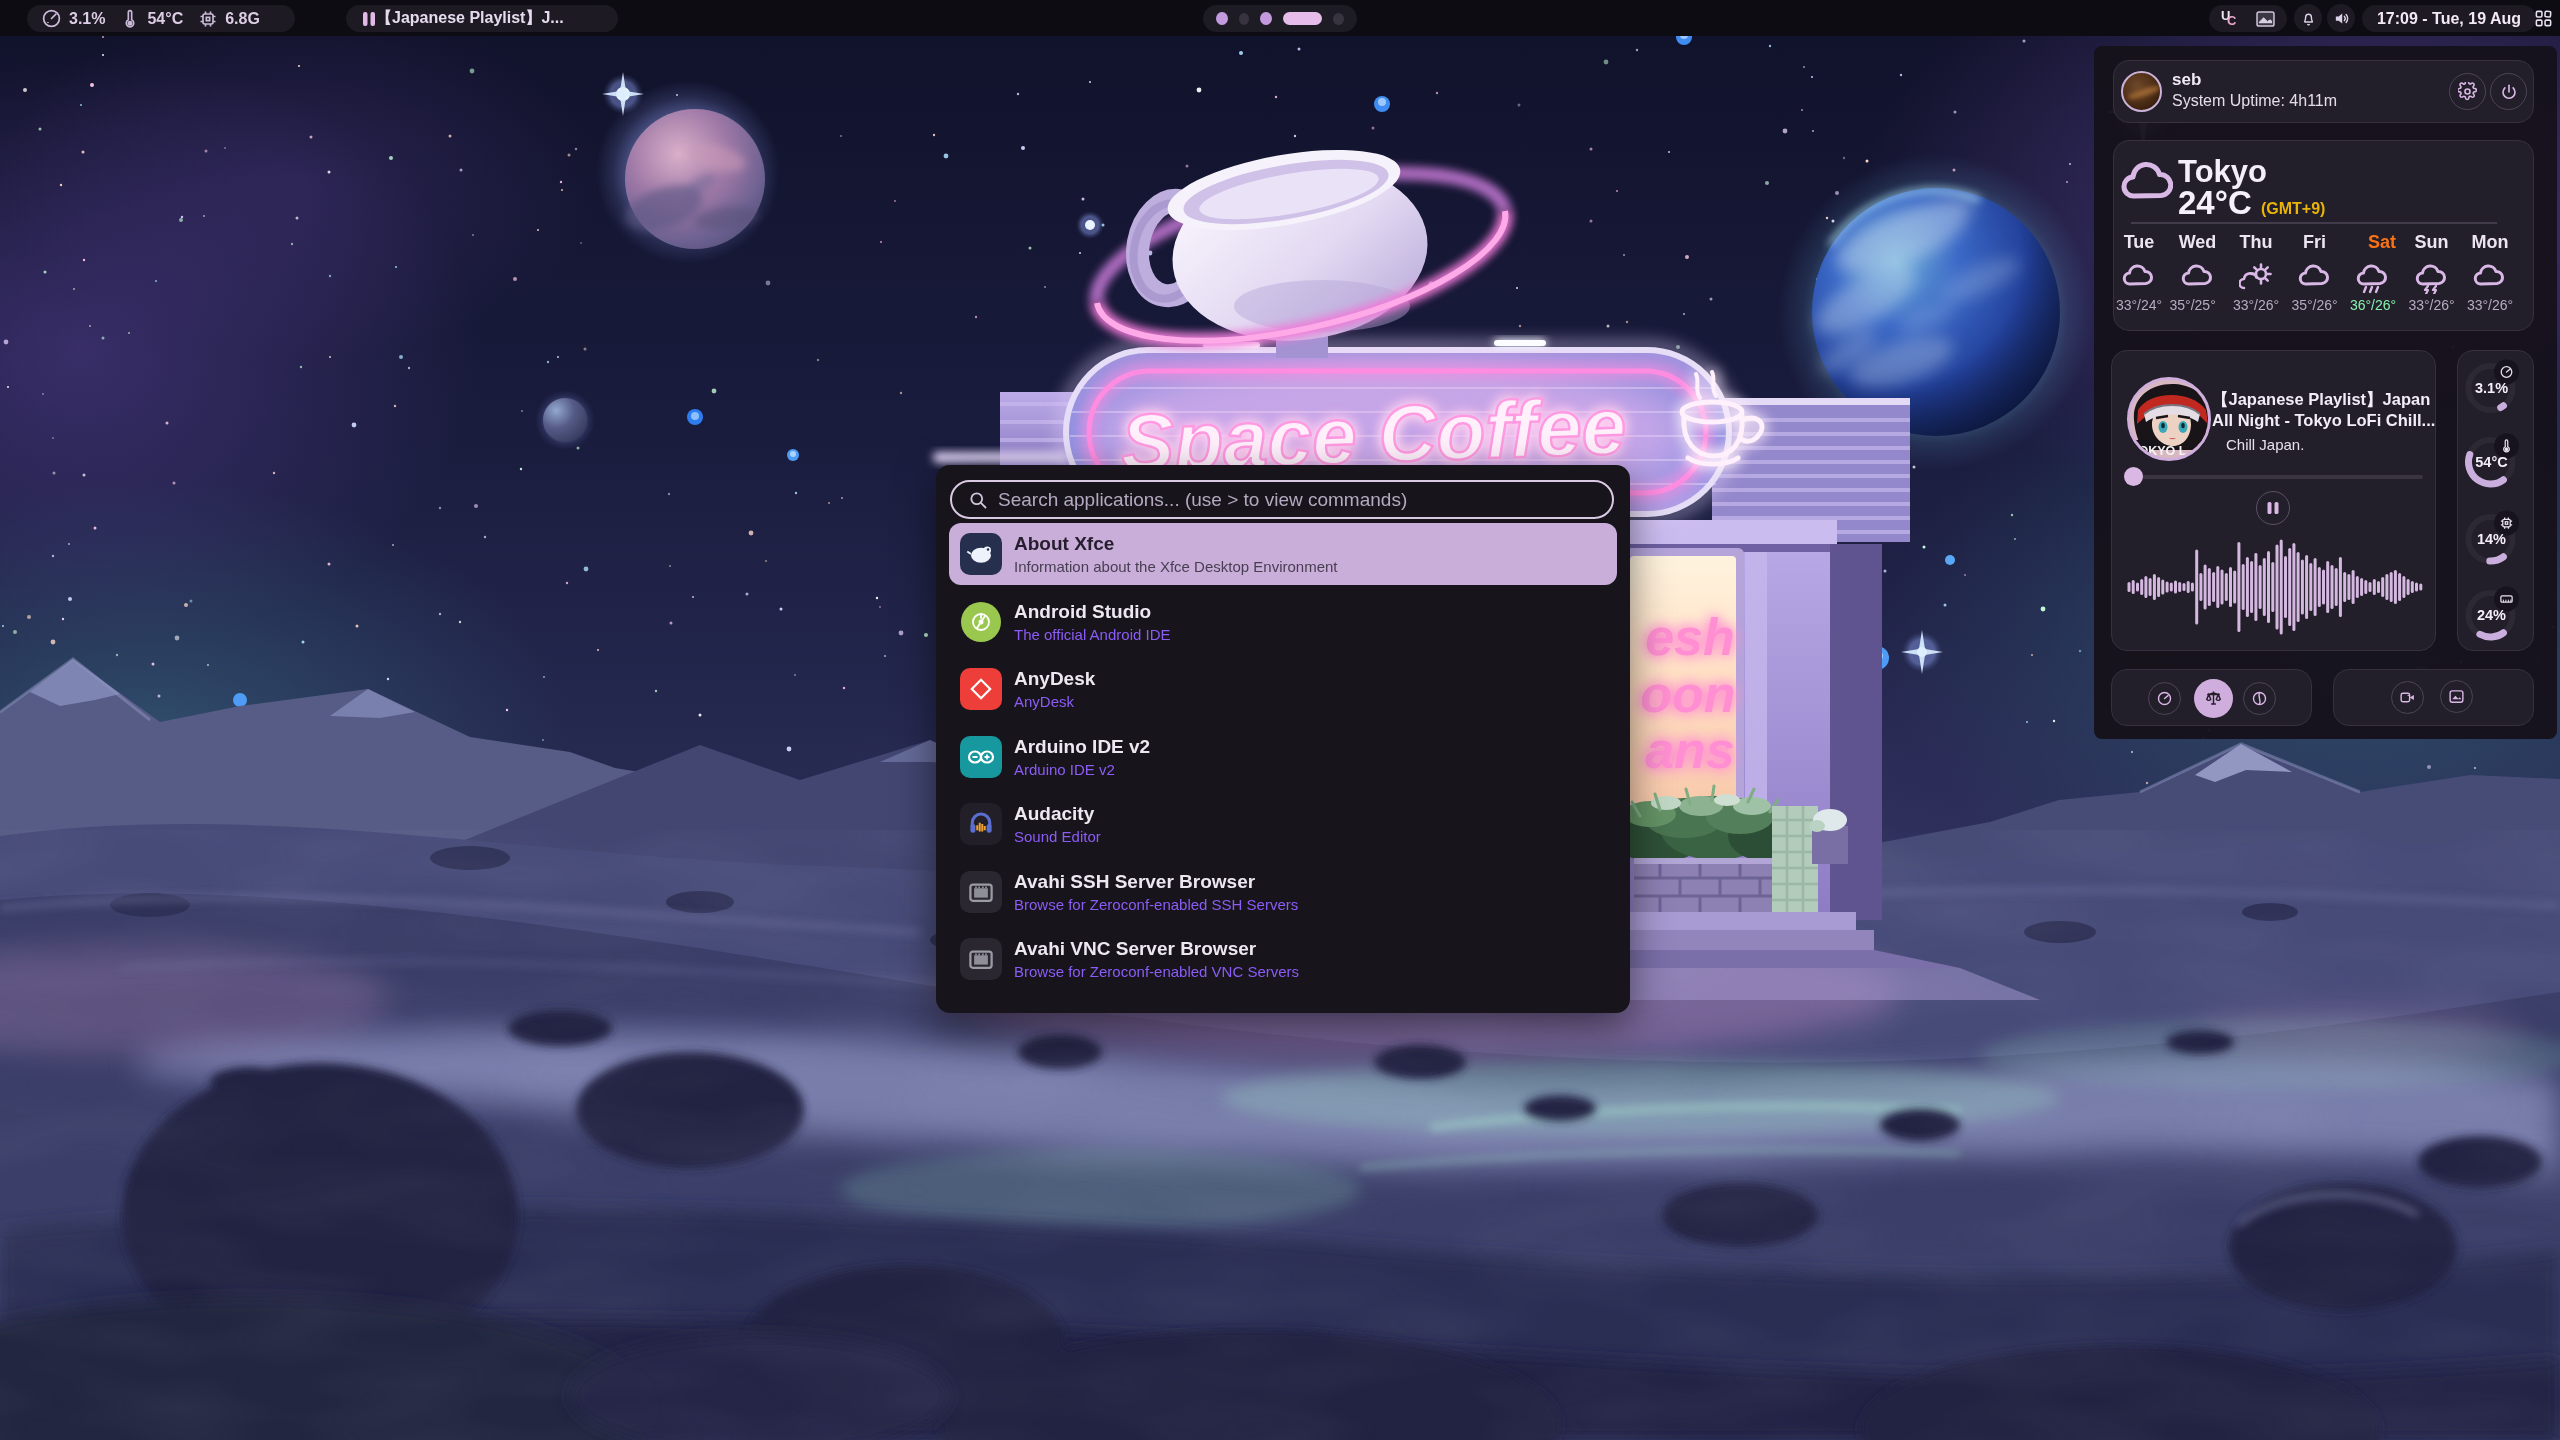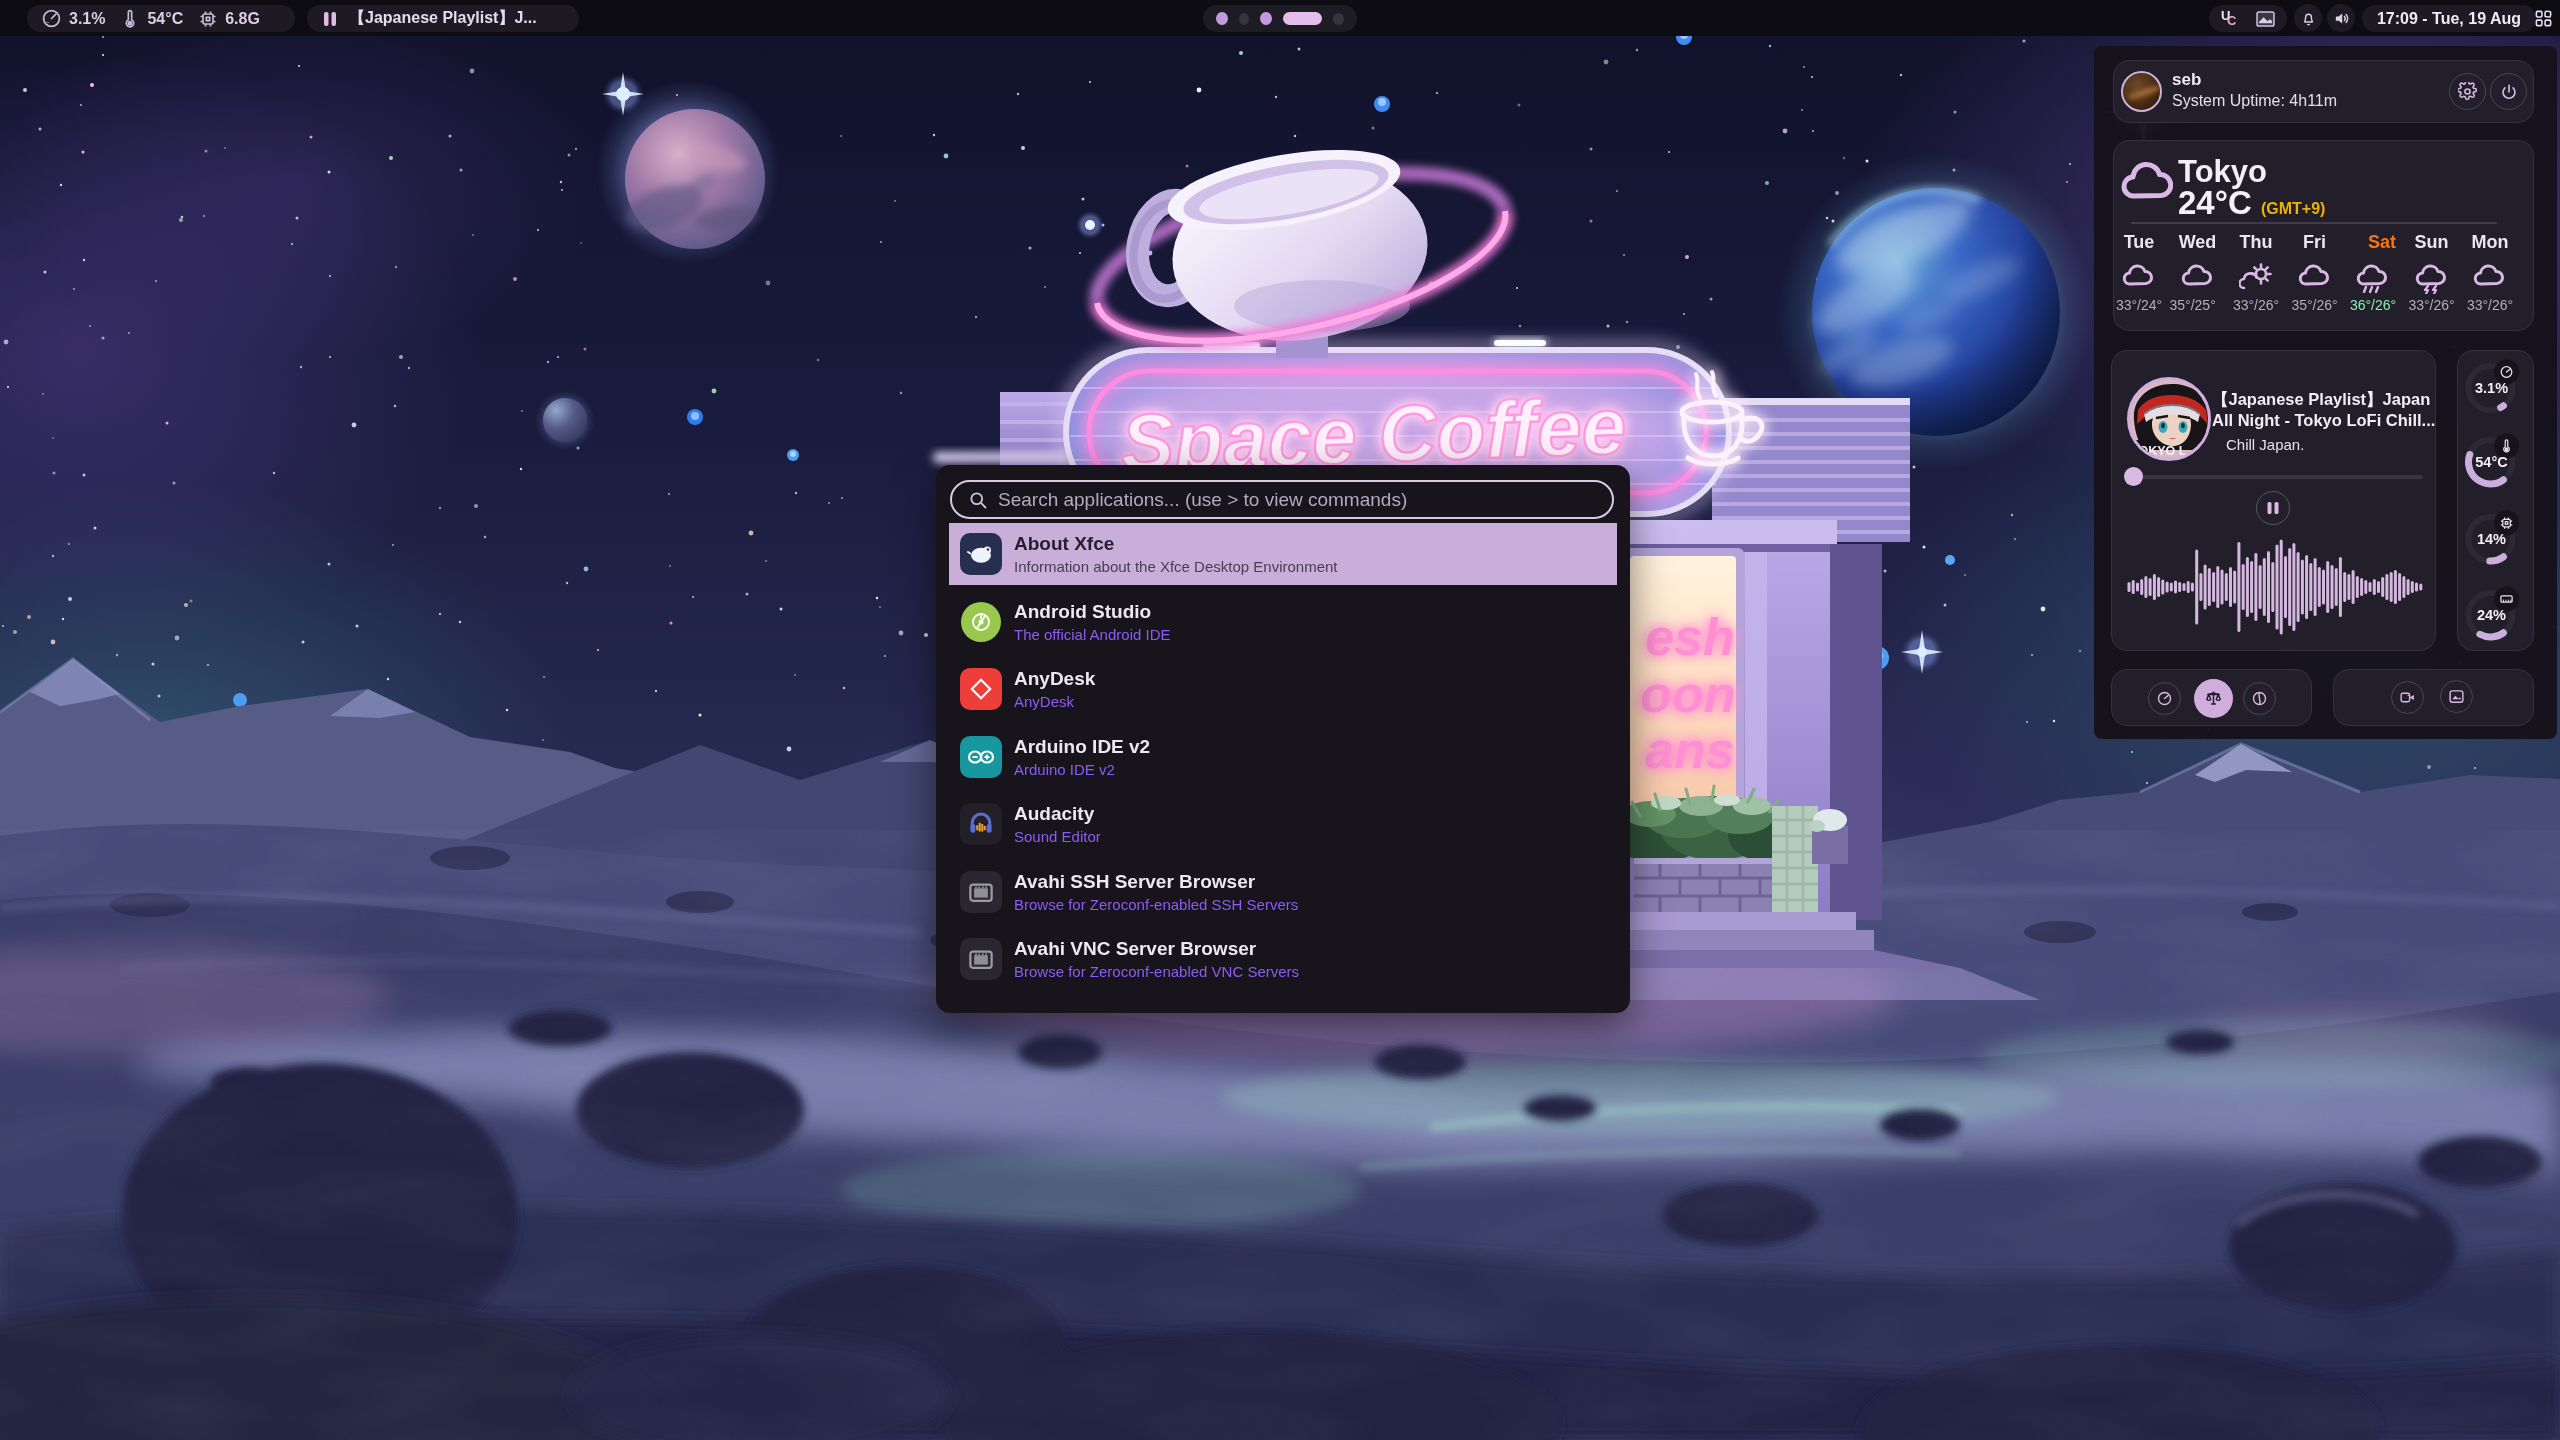--- a/index.html
+++ b/index.html
@@ -6,21 +6,21 @@
 font-family:"Liberation Sans",sans-serif}
 #wp{position:absolute;left:0;top:0}
 .abs{position:absolute}
 
 #topbar{position:absolute;left:0;top:0;width:2560px;height:36px;background:#0d0c12;color:#d9c9e2}
 .tpill{position:absolute;top:5px;height:27px;background:#1d1a24;border-radius:14px;display:flex;align-items:center;font-size:16px;font-weight:bold;color:#dccce4;white-space:nowrap}
 .tcirc{position:absolute;top:4px;width:28px;height:28px;background:#1d1a24;border-radius:50%;display:flex;align-items:center;justify-content:center}
 
 #launcher{position:absolute;left:936px;top:465px;width:694px;height:548px;background:#17141b;border-radius:14px;box-shadow:0 14px 40px rgba(0,0,0,.5)}
 #searchbox{position:absolute;left:14px;top:15px;width:664px;height:39px;border:2px solid #d9c9e2;border-radius:20px;display:flex;align-items:center;color:#b4a9c0;font-size:19px}
-.lrow{position:absolute;left:13px;width:668px;height:62px;border-radius:0;display:flex;align-items:center}
+.lrow{position:absolute;left:13px;width:668px;height:62px;border-radius:12px;display:flex;align-items:center}
 .lrow .ic{width:42px;height:42px;border-radius:10px;margin-left:11px;flex:none;display:flex;align-items:center;justify-content:center}
 .lrow .tx{margin-left:12px;line-height:1}
 .lrow .t1{font-size:19px;font-weight:bold;color:#ece7f1;margin-bottom:6px}
 .lrow .t2{font-size:15px;color:#8b5cf6}
 .selrow{background:#c9aed9}
 .selrow .t1{color:#261e2e}
 .selrow .t2{color:#483e52}
 
 #sidebar{position:absolute;left:2094px;top:46px;width:463px;height:693px;background:rgba(22,18,27,.96);border-radius:8px}
 .card{position:absolute;background:#221e2a;border:1px solid #363040;border-radius:16px}
@@ -764,21 +764,21 @@
         <circle cx="12" cy="17" r="2" fill="#cbb9d8"></circle>
       </svg>
 <span>54°C</span>
 <svg width="20" height="20" viewBox="0 0 24 24" fill="none" stroke="#cbb9d8" stroke-width="2" style="margin-left:8px">
         <rect x="6" y="6" width="12" height="12" rx="2"></rect>
         <rect x="10" y="10" width="4" height="4"></rect>
         <path d="M9 6V3 M15 6V3 M9 21v-3 M15 21v-3 M6 9H3 M6 15H3 M21 9h-3 M21 15h-3"></path>
       </svg>
 <span>6.8G</span>
     </div>
-<div class="tpill" style="left:307px;width:272px;padding:0 16px;gap:12px">
+<div class="tpill" style="left:346px;width:272px;padding:0 16px;gap:0">
 <svg width="14" height="16" viewBox="0 0 14 16">
         <rect x="1" y="1" width="4.5" height="14" rx="2" fill="#e3b9e8"></rect>
         <rect x="8.5" y="1" width="4.5" height="14" rx="2" fill="#e3b9e8"></rect>
       </svg>
 <span style="font-weight:bold;color:#e6dbee">【Japanese Playlist】J...</span>
     </div>
 <div class="tpill" style="left:1203px;width:154px;padding:0 13px;gap:11px;background:#1d1b24">
 <span style="width:13px;height:13px;border-radius:50%;background:#c39ade"></span>
 <span style="width:12px;height:12px;border-radius:50%;background:#37333f"></span>
 <span style="width:13px;height:13px;border-radius:50%;background:#c39ade"></span>

